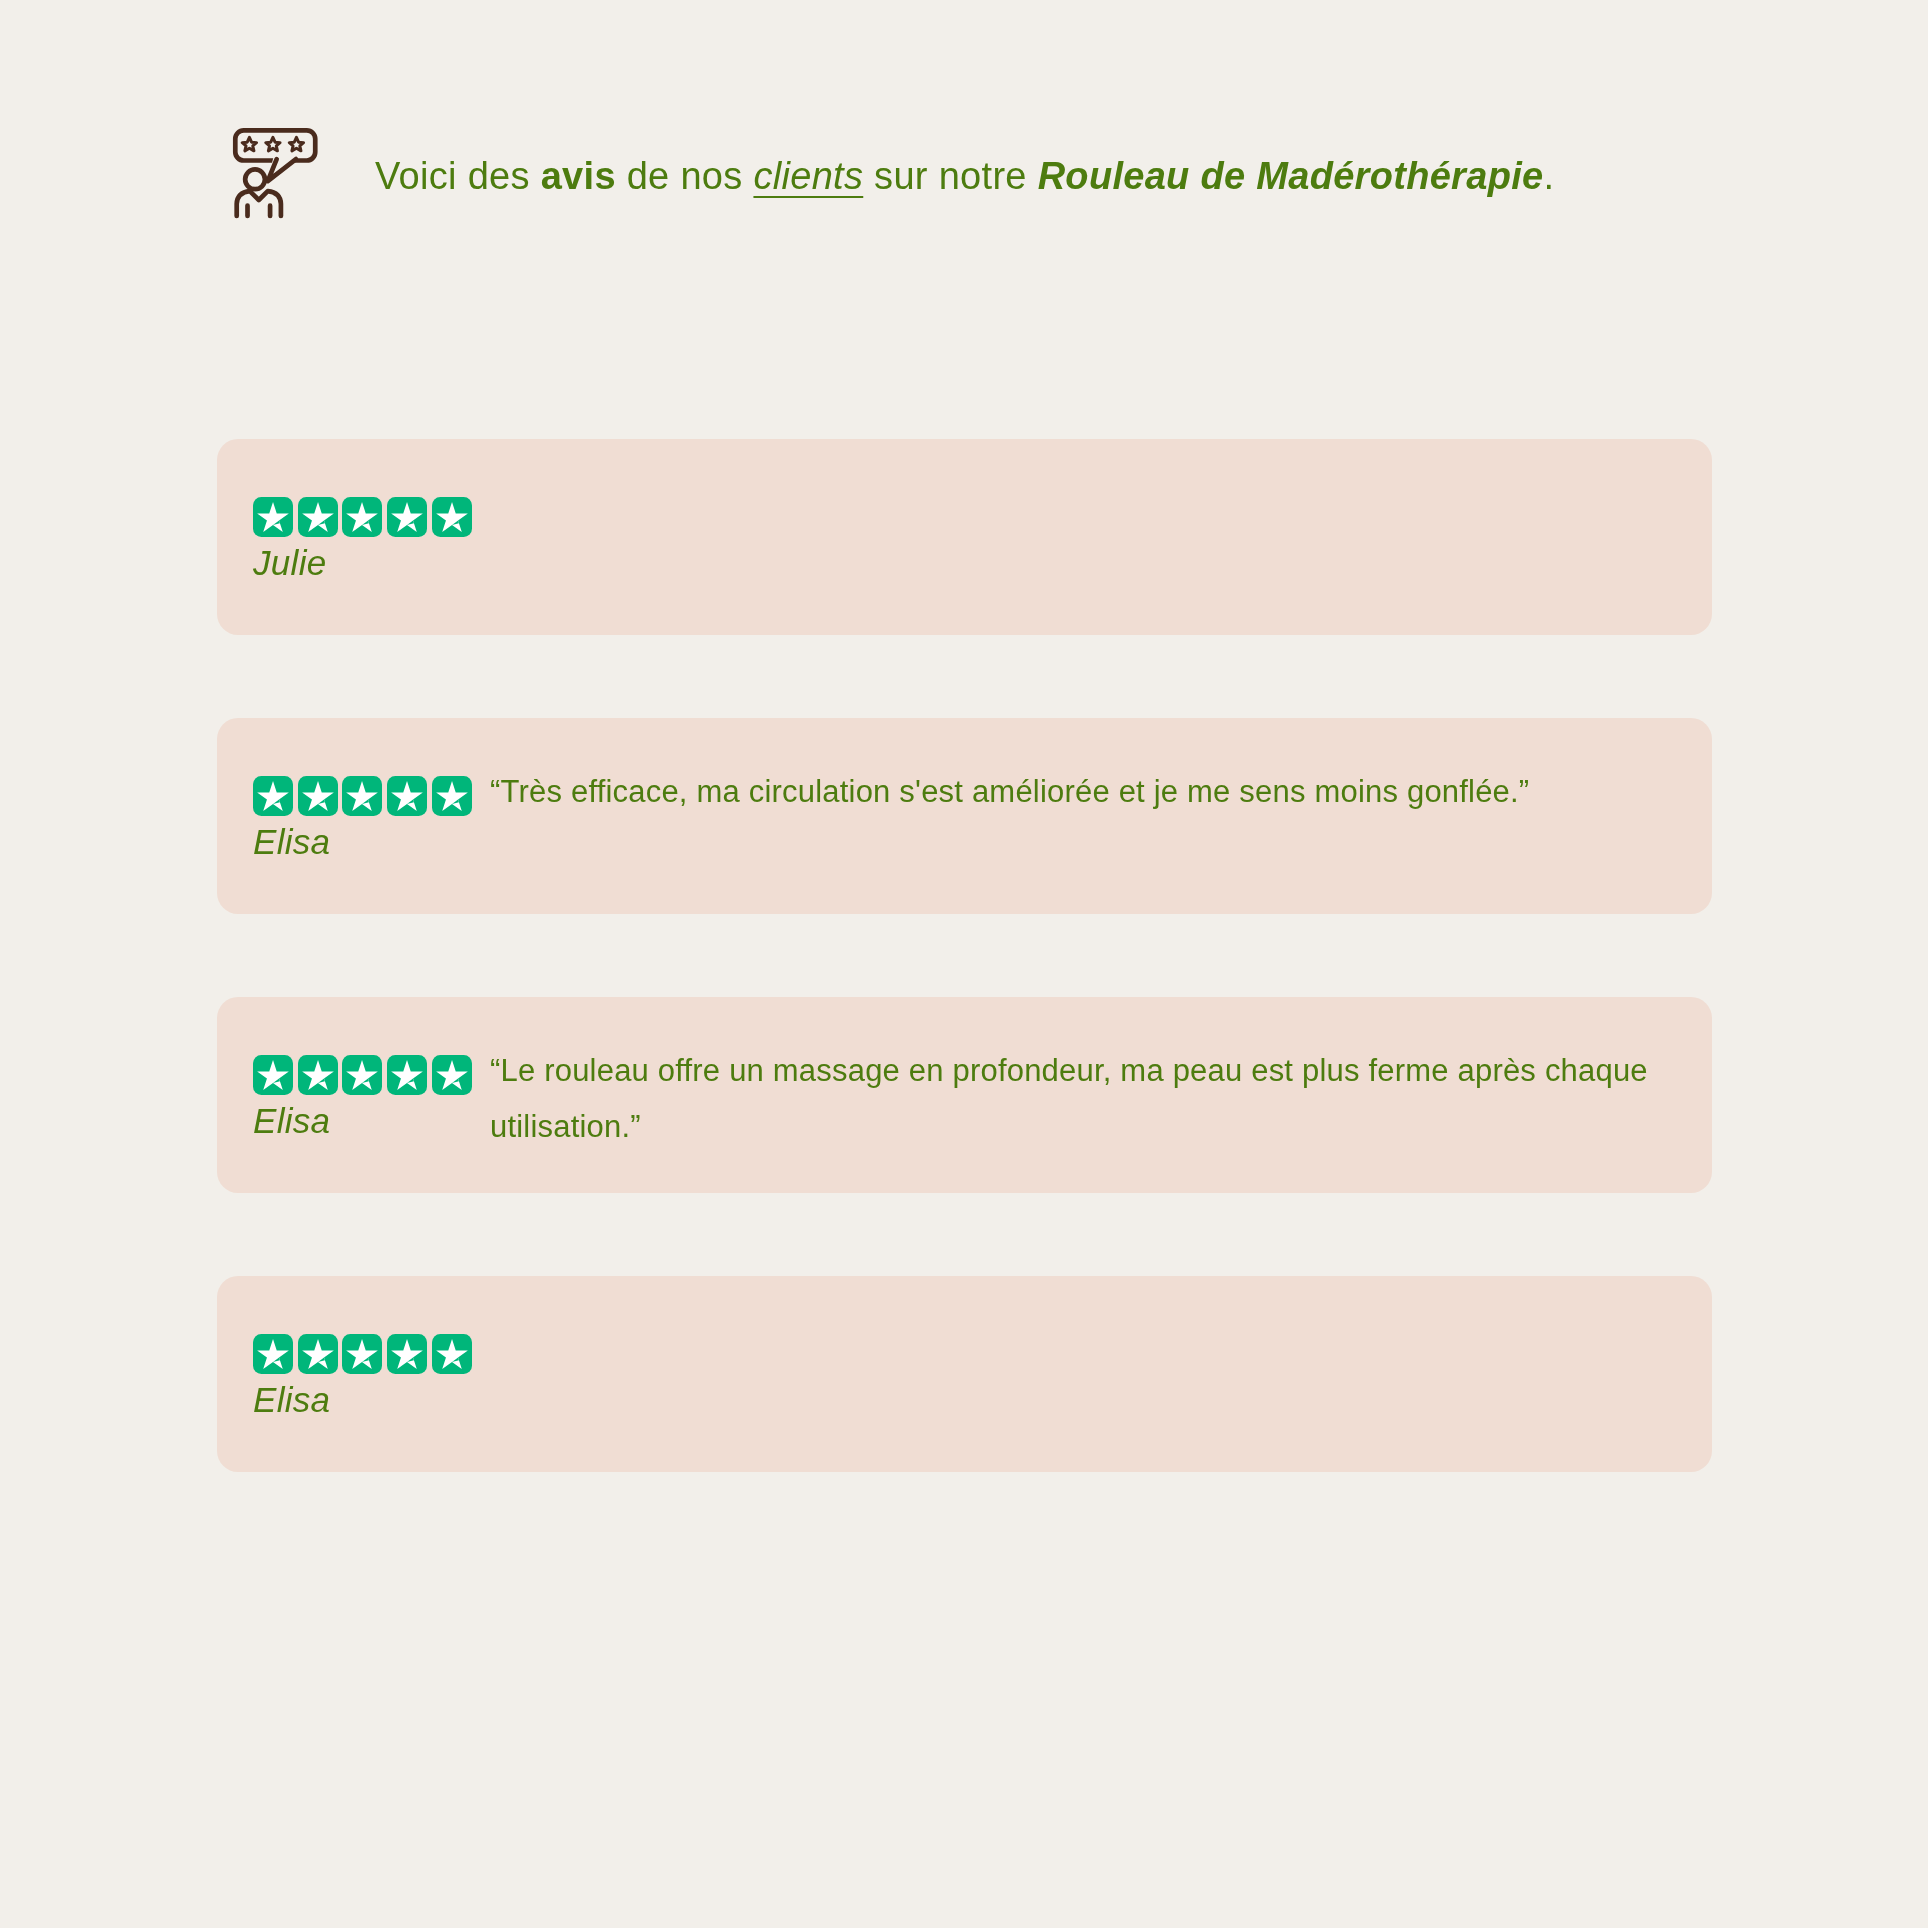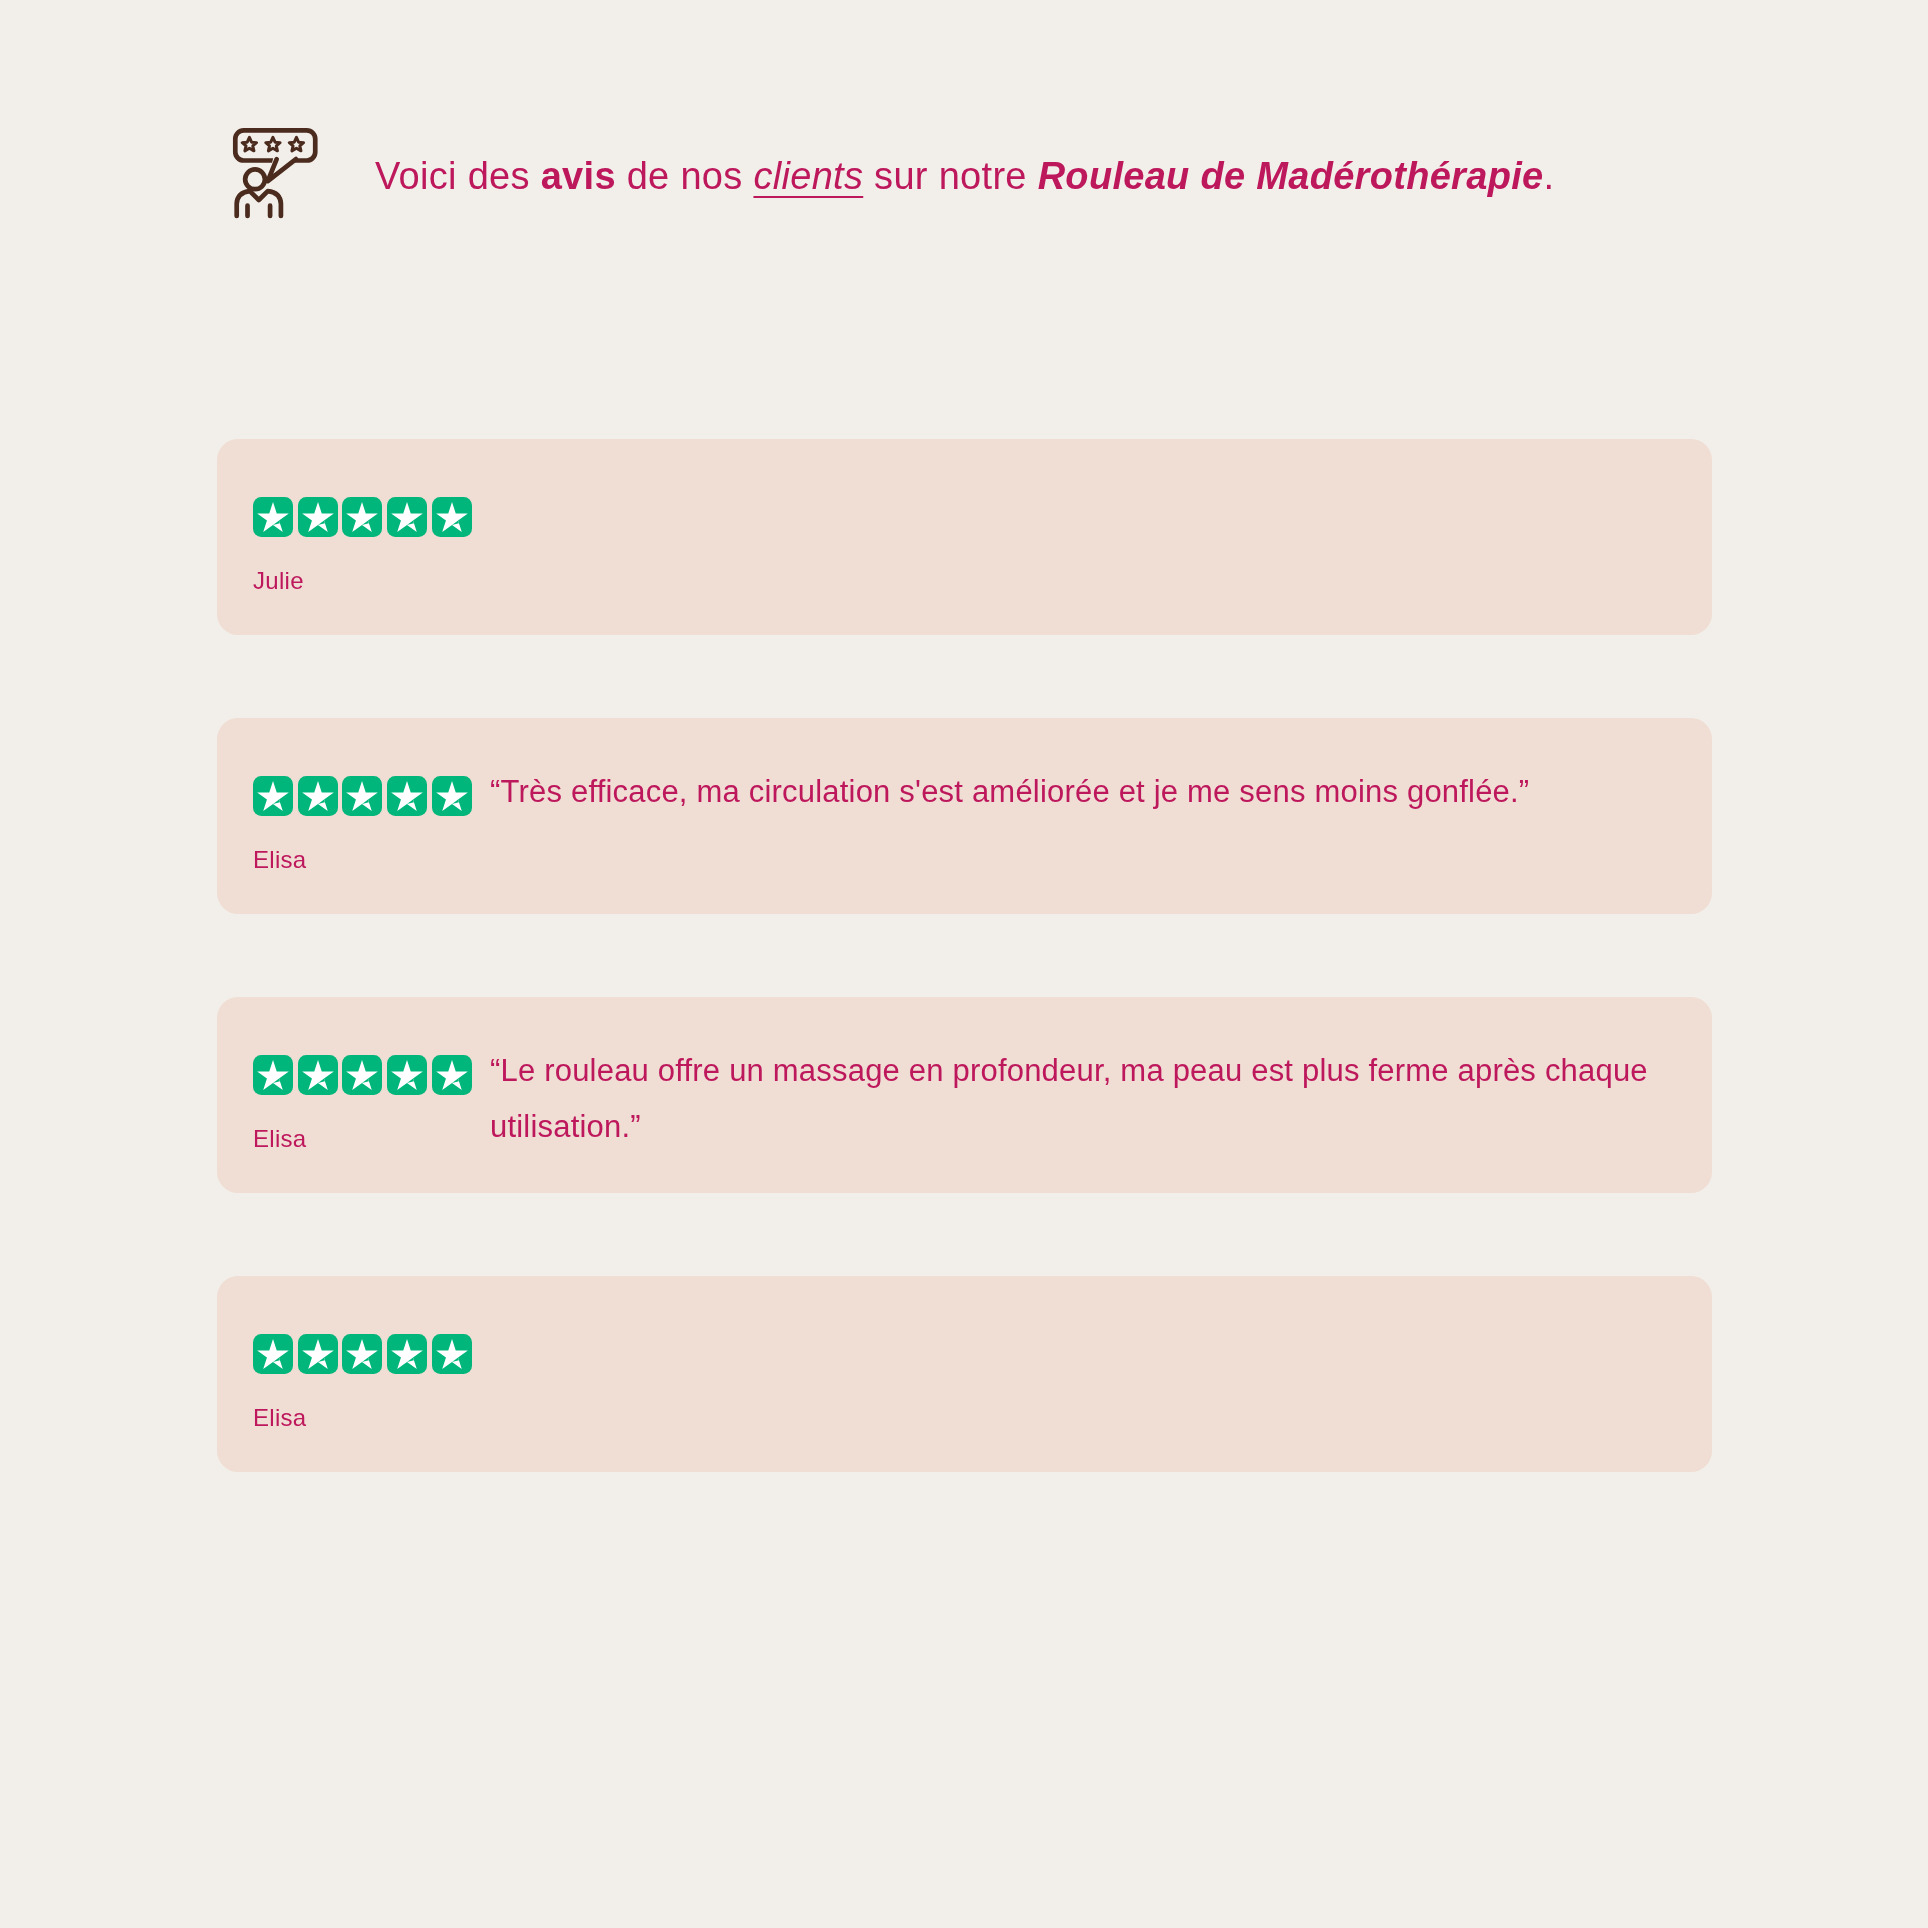--- a/index.html
+++ b/index.html
@@ -2,21 +2,21 @@
 <html style="font-size:15px"><head>
 <meta charset="utf-8">
 <style>
   html,body{margin:0;padding:0;}
   .page{
     position:relative;
     width:1928px;height:1928px;
     background:#f2efea;
     overflow:hidden;
     font-family:"Liberation Sans", sans-serif;
-    color:#be185d;
+    color:#4d7c0f;
   }
   
   .header{
     position:absolute;
     left:224px;top:119px;
     display:flex;
     align-items:center;
     gap:40px;
   }
   .header .icon-wrap{width:111px;height:115px;flex:0 0 auto;}
@@ -51,22 +51,23 @@
     background:#f0ddd3;
     border-radius:21px;
     display:flex;
     align-items:flex-start;
     padding:58px 38px 0 36px;
   }
   .card .left{flex:0 0 237px;}
   .stars{display:flex;gap:4.7px;}
   .stars svg{width:40px;height:40px;display:block;}
   .reviewer{
-    margin-top:30px;
-    font-size:24px;
+    margin-top:6px;
+    font-style:italic;
+    font-size:35px;
     letter-spacing:0.3px;
   }
   .quote{
     margin:-12.2px 0 0 0;
     font-size:31px;
     line-height:56px;
     letter-spacing:0.2px;
     max-width:1186px;
   }
 </style>

